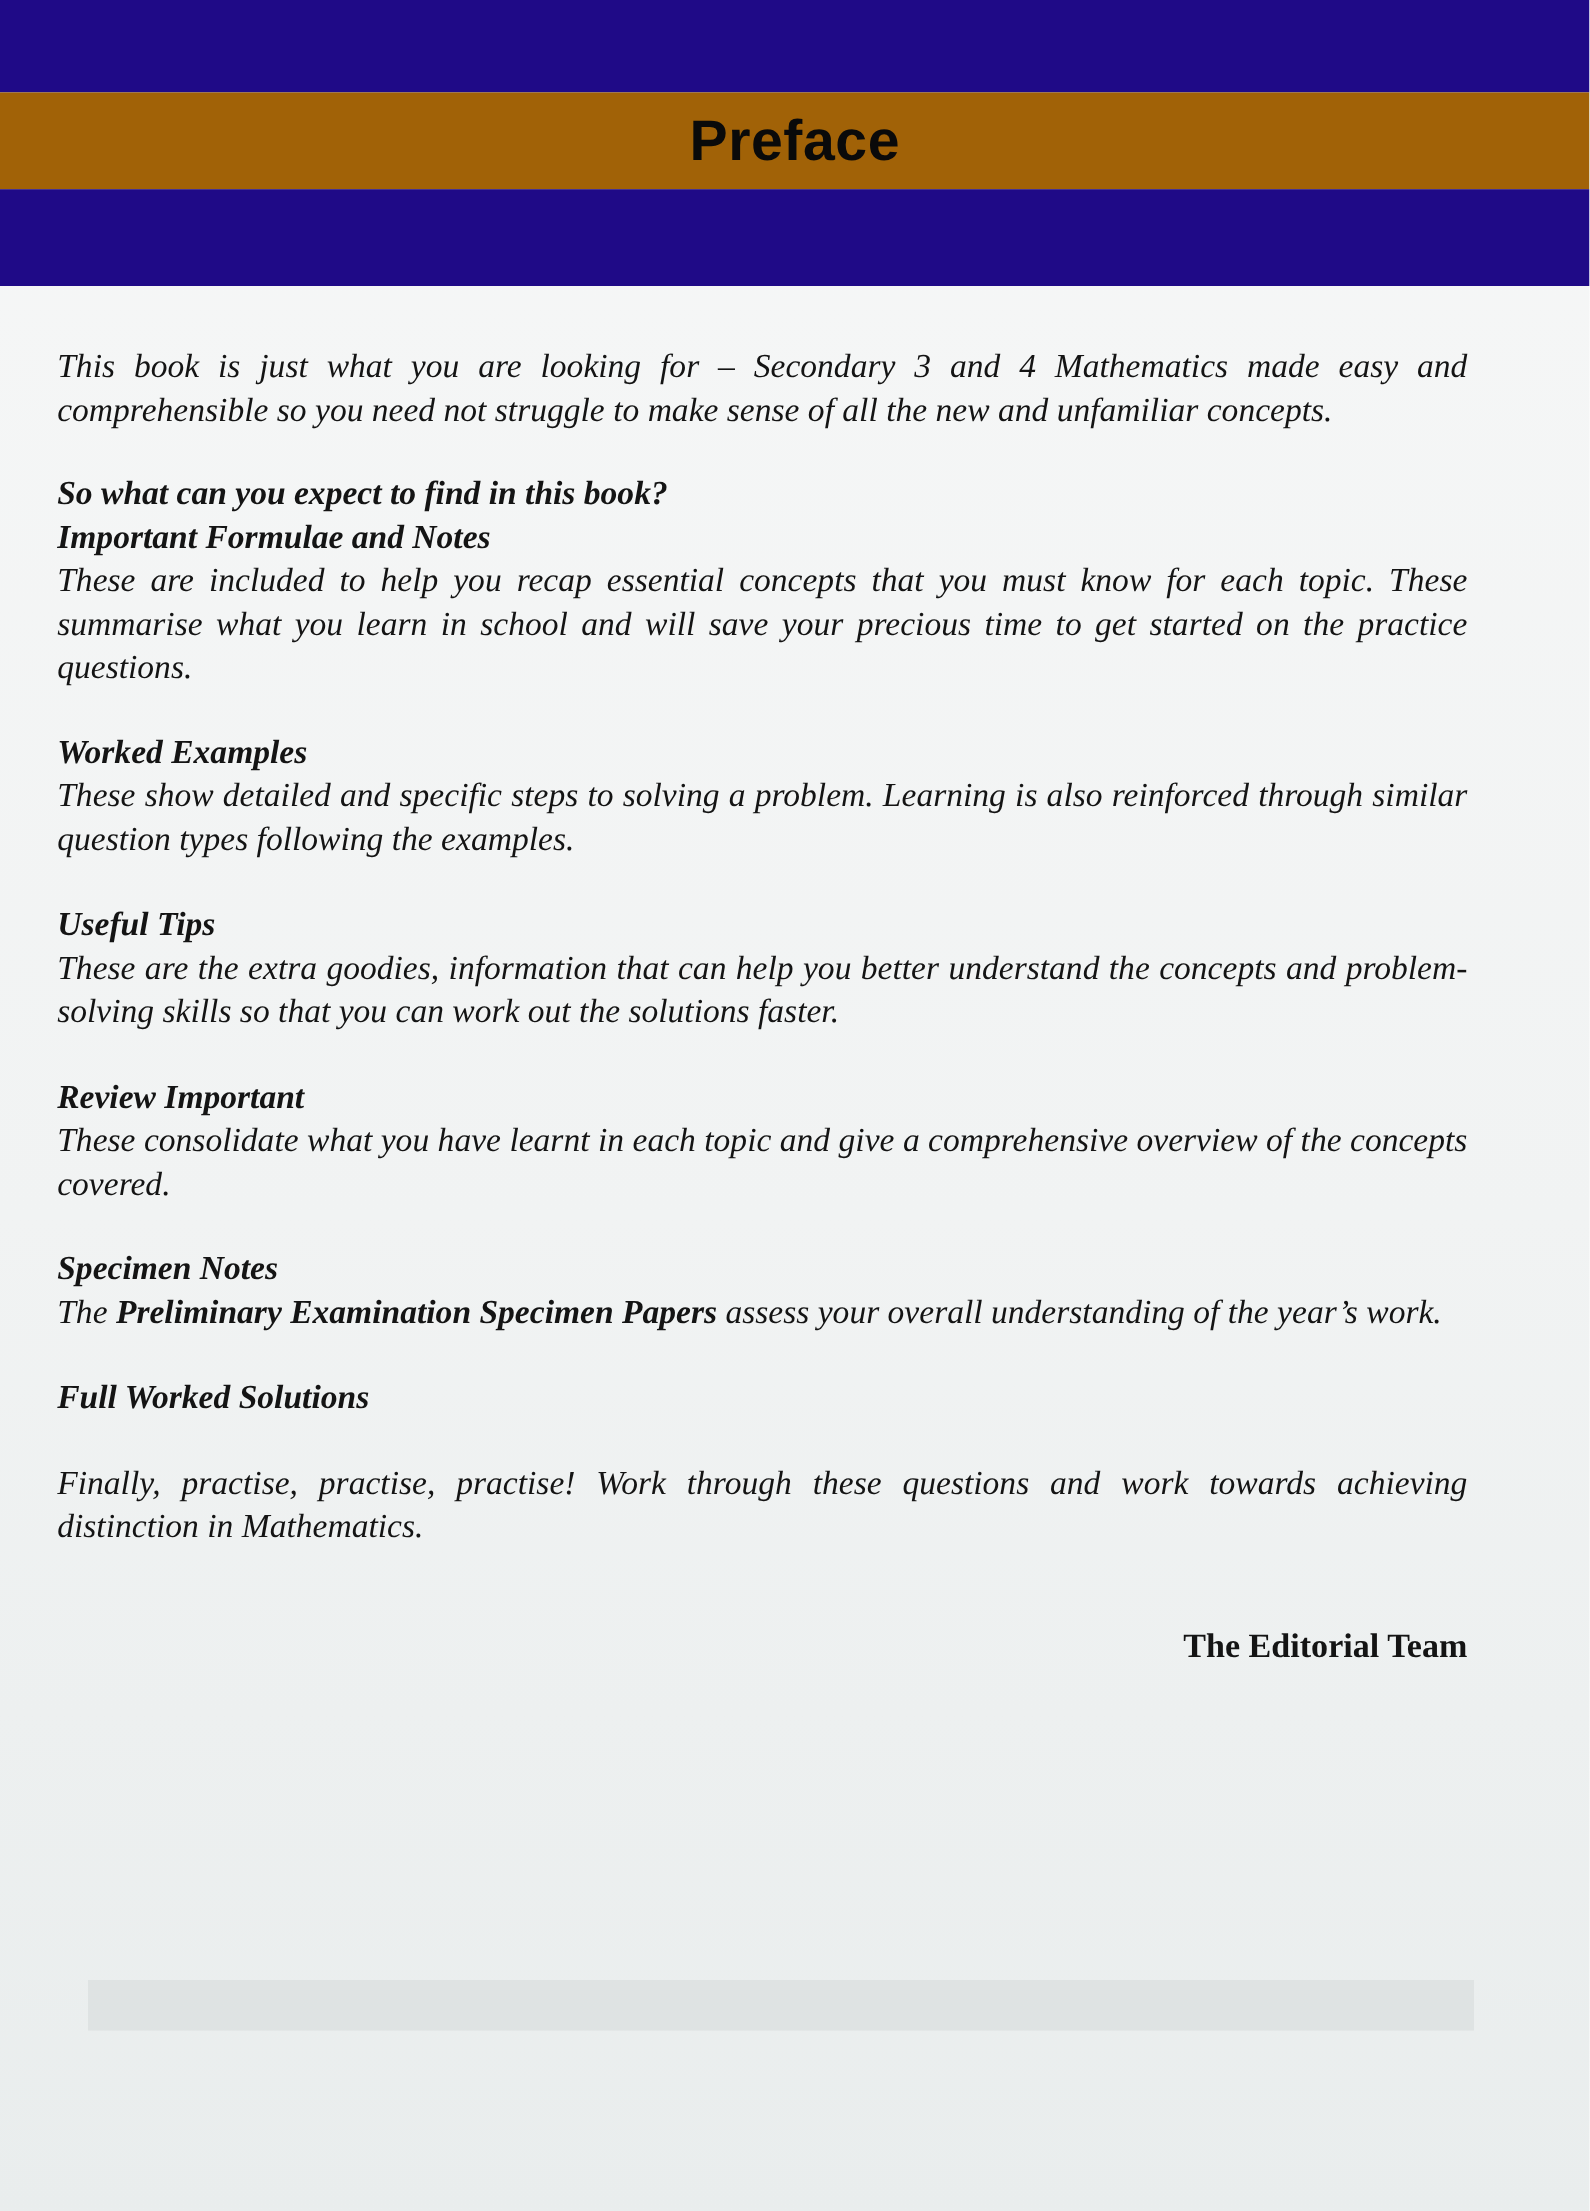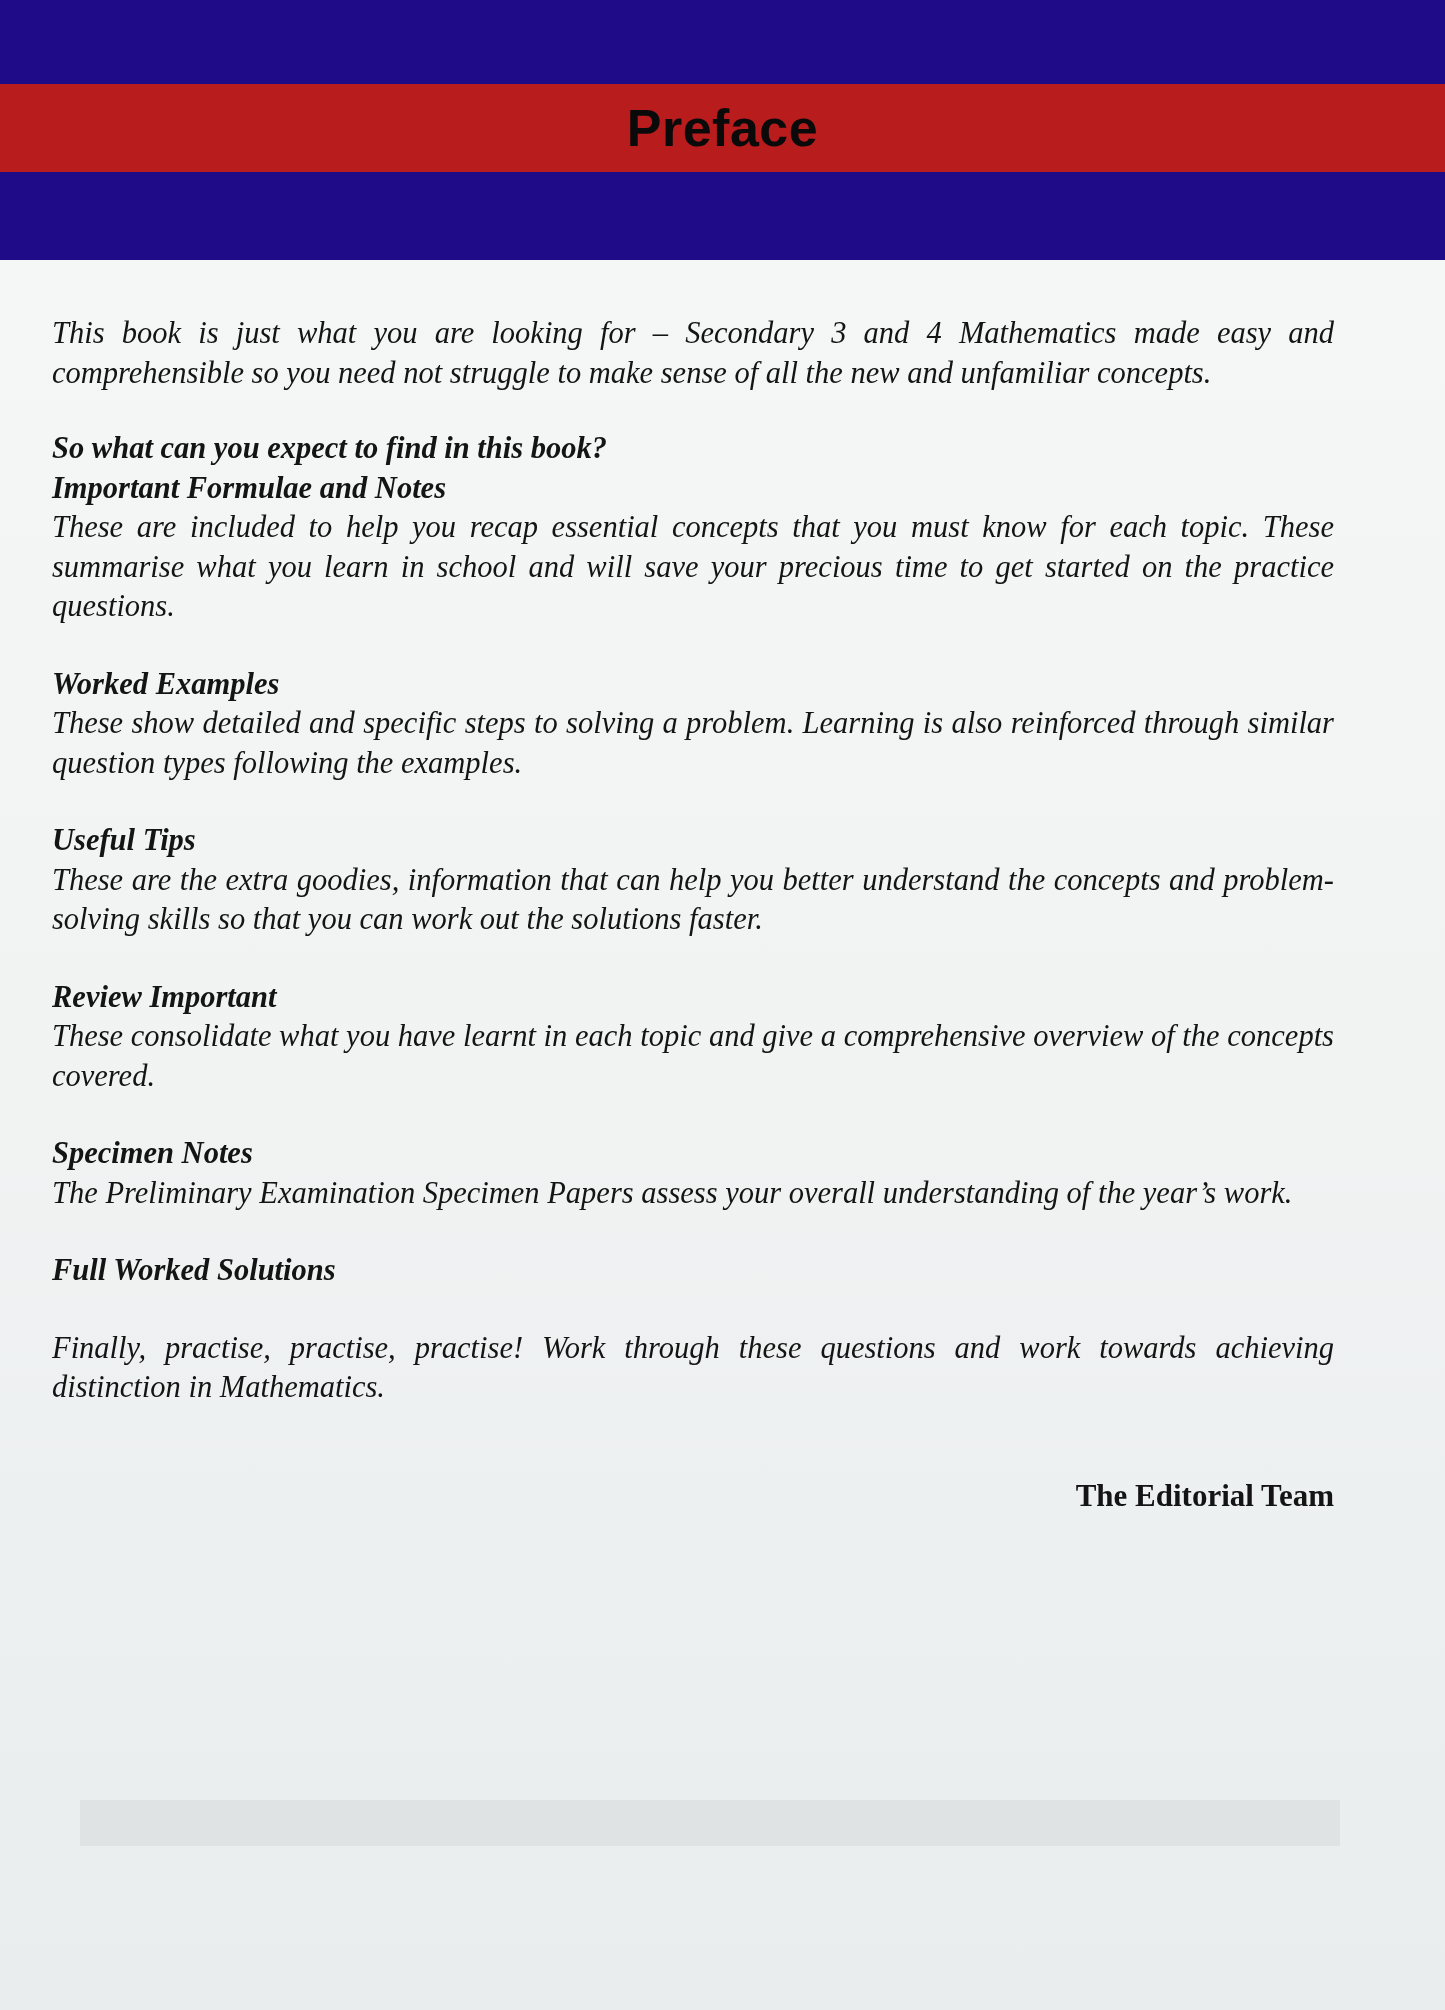--- a/index.html
+++ b/index.html
@@ -18,21 +18,21 @@
     .band-top {
       position: absolute;
       left: 0; top: 0;
       width: 1445px; height: 84px;
       background: #1f0a87;
     }
     .title-strip {
       position: absolute;
       left: 0; top: 84px;
       width: 1445px; height: 88px;
-      background: #b91c1c;
+      background: #a16207;
       display: flex;
       align-items: center;
       justify-content: center;
     }
     .title {
       font-family: "Liberation Sans", "DejaVu Sans", sans-serif;
       font-weight: bold;
       font-size: 52px;
       letter-spacing: 0.5px;
       color: #0a0a0a;
@@ -69,21 +69,21 @@
     .section-heading {
       font-weight: bold;
       font-style: italic;
       margin: 0;
     }
     .section-body {
       margin: 0;
       text-align: justify;
     }
     .section-body b {
-      font-weight: normal;
+      font-weight: bold;
     }
     .closing {
       margin: 0;
       text-align: justify;
     }
     .signature {
       margin-top: 68px;
       text-align: right;
       font-style: normal;
       font-weight: bold;

